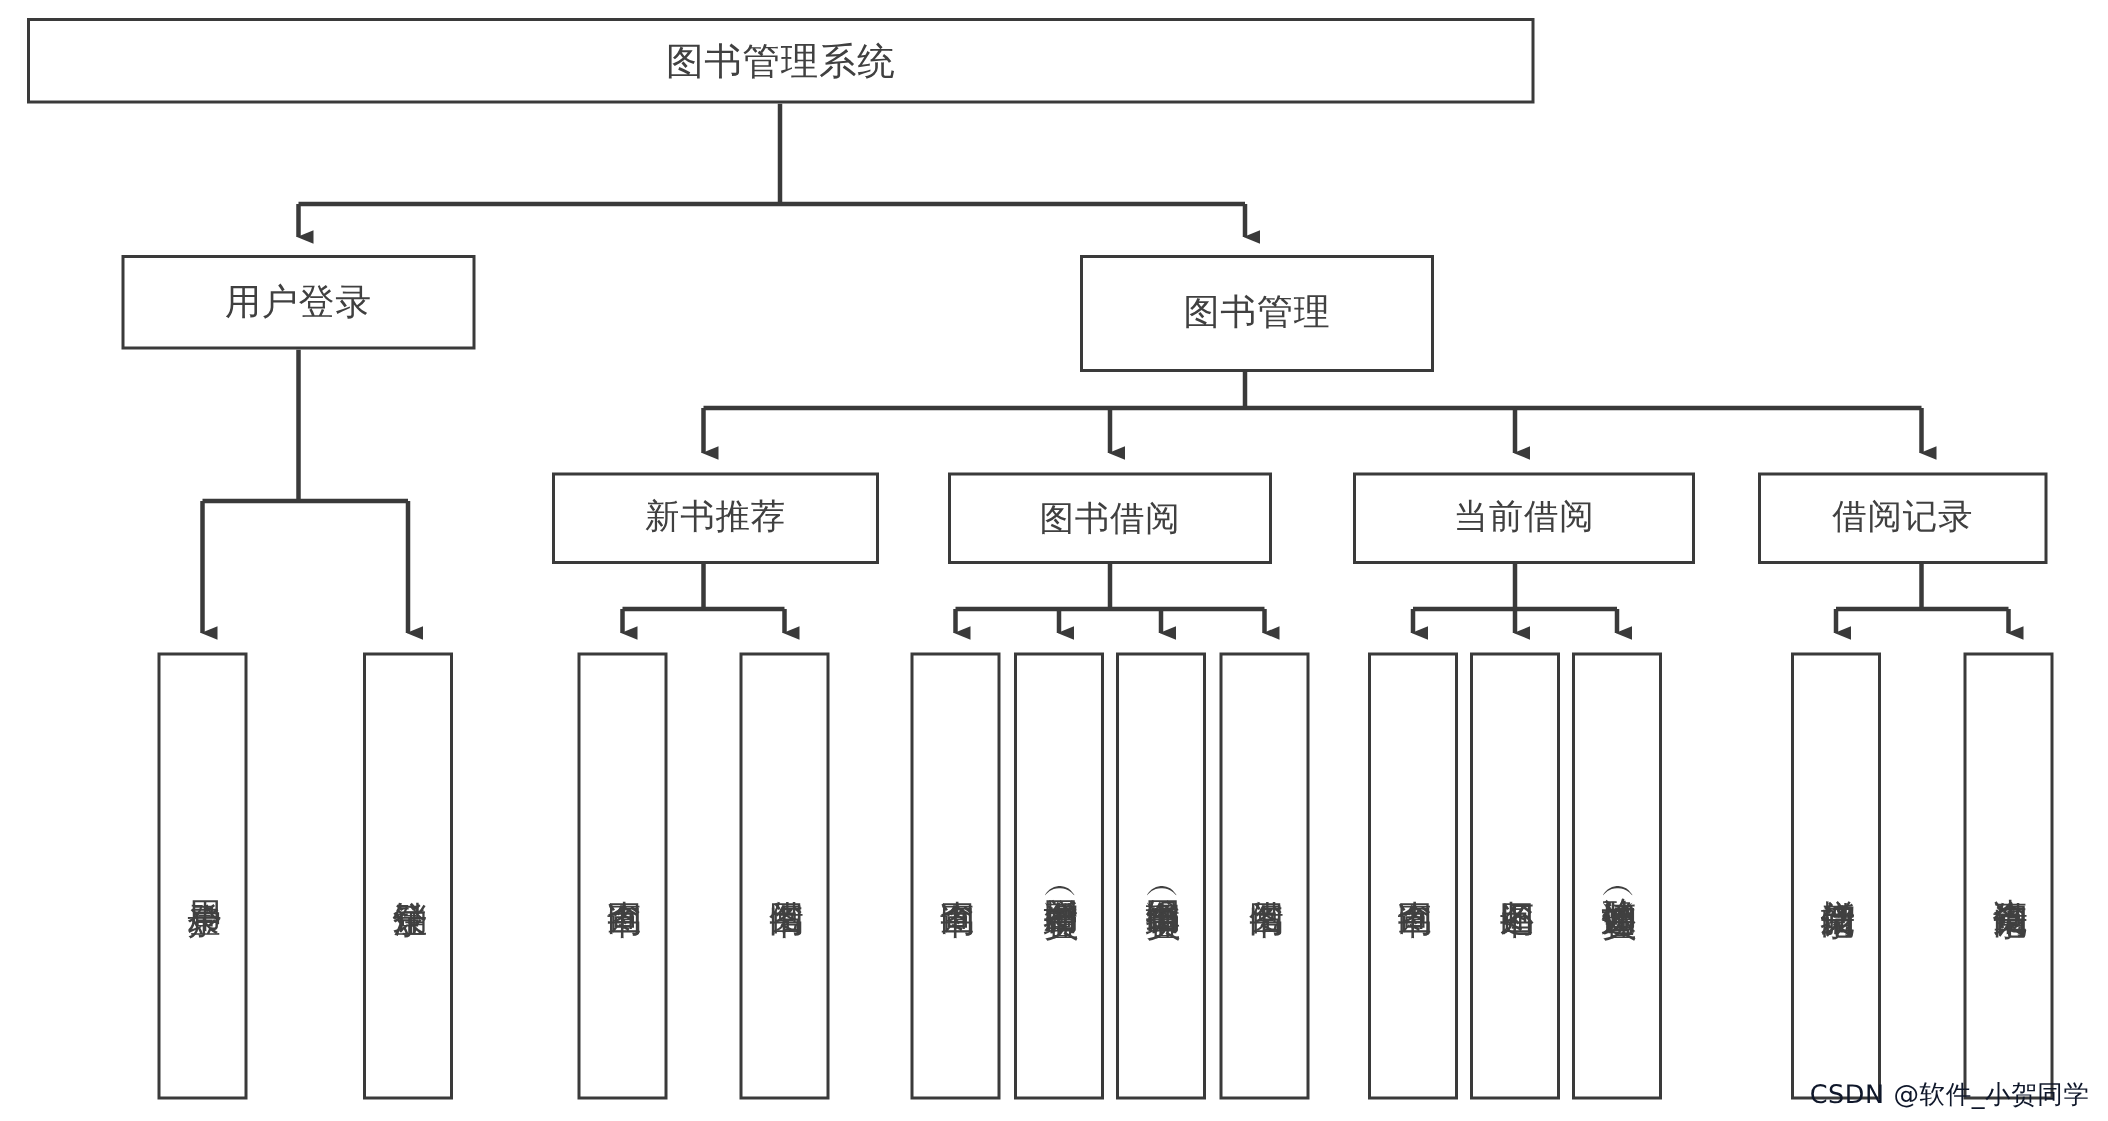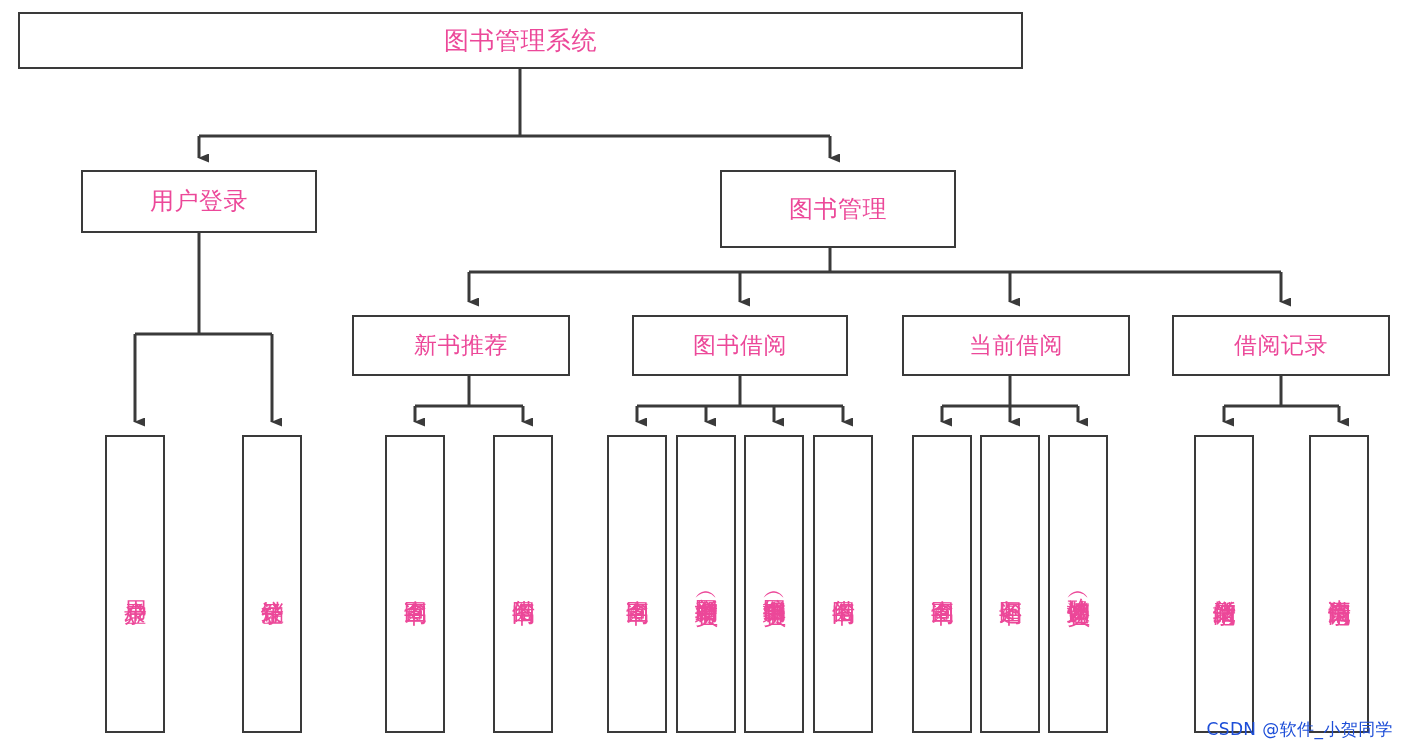--- a/index.html
+++ b/index.html
@@ -30,21 +30,21 @@
     position: absolute;
     box-sizing: border-box;
     background: #ffffff;
     border: 2.5px solid #3a3a3a;
     display: flex;
     align-items: center;
     justify-content: center;
     z-index: 2;
   }
   .node-label {
-    color: #ec4899;
+    color: #404040;
     line-height: 1.18;
     letter-spacing: 0.5px;
     white-space: nowrap;
     text-align: left;
   }
   .node.root .node-label { font-size: 25px; }
   .node.lvl2 .node-label { font-size: 24px; }
   .node.lvl3 .node-label { font-size: 23px; }
   .node.leaf {
     align-items: center;
@@ -57,21 +57,21 @@
     line-height: 1.12;
     letter-spacing: 1px;
     white-space: pre-line;
     max-height: 270px;
   }
   .watermark {
     position: absolute;
     right: 12px;
     bottom: 6px;
     font-size: 17px;
-    color: #1d4ed8;
+    color: #0f172a;
     z-index: 3;
     white-space: nowrap;
     letter-spacing: 0.4px;
   }
 </style>
 </head>
 <body>
 
 <div id="diagram-root">
 
@@ -130,33 +130,33 @@
   </div>
 
   <div class="node lvl2" style="left:81px; top:170px; width:236px; height:63px;">
     <span class="node-label">用户登录</span>
   </div>
 
   <div class="node lvl2" style="left:720px; top:170px; width:236px; height:78px;font-family:Liberation Serif, serif;">
     <span class="node-label">图书管理</span>
   </div>
 
-  <div class="node lvl3" style="left:352px; top:315px; width:218px; height:61px;">
+  <div class="node lvl3" style="left:368px; top:315px; width:218px; height:61px;">
     <span class="node-label">新书推荐</span>
   </div>
 
   <div class="node lvl3" style="left:632px; top:315px; width:216px; height:61px;font-family:Liberation Serif, serif;">
     <span class="node-label">图书借阅</span>
   </div>
 
   <div class="node lvl3" style="left:902px; top:315px; width:228px; height:61px;">
     <span class="node-label">当前借阅</span>
   </div>
 
-  <div class="node lvl3" style="left:1172px; top:315px; width:218px; height:61px;">
+  <div class="node lvl3" style="left:1172px; top:315px; width:193px; height:61px;">
     <span class="node-label">借阅记录</span>
   </div>
 
   <div class="node leaf" style="left:105px; top:435px; width:60px; height:298px;">
     <span class="node-label">用户登录</span>
   </div>
 
   <div class="node leaf" style="left:242px; top:435px; width:60px; height:298px;">
     <span class="node-label">注销登录</span>
   </div>

